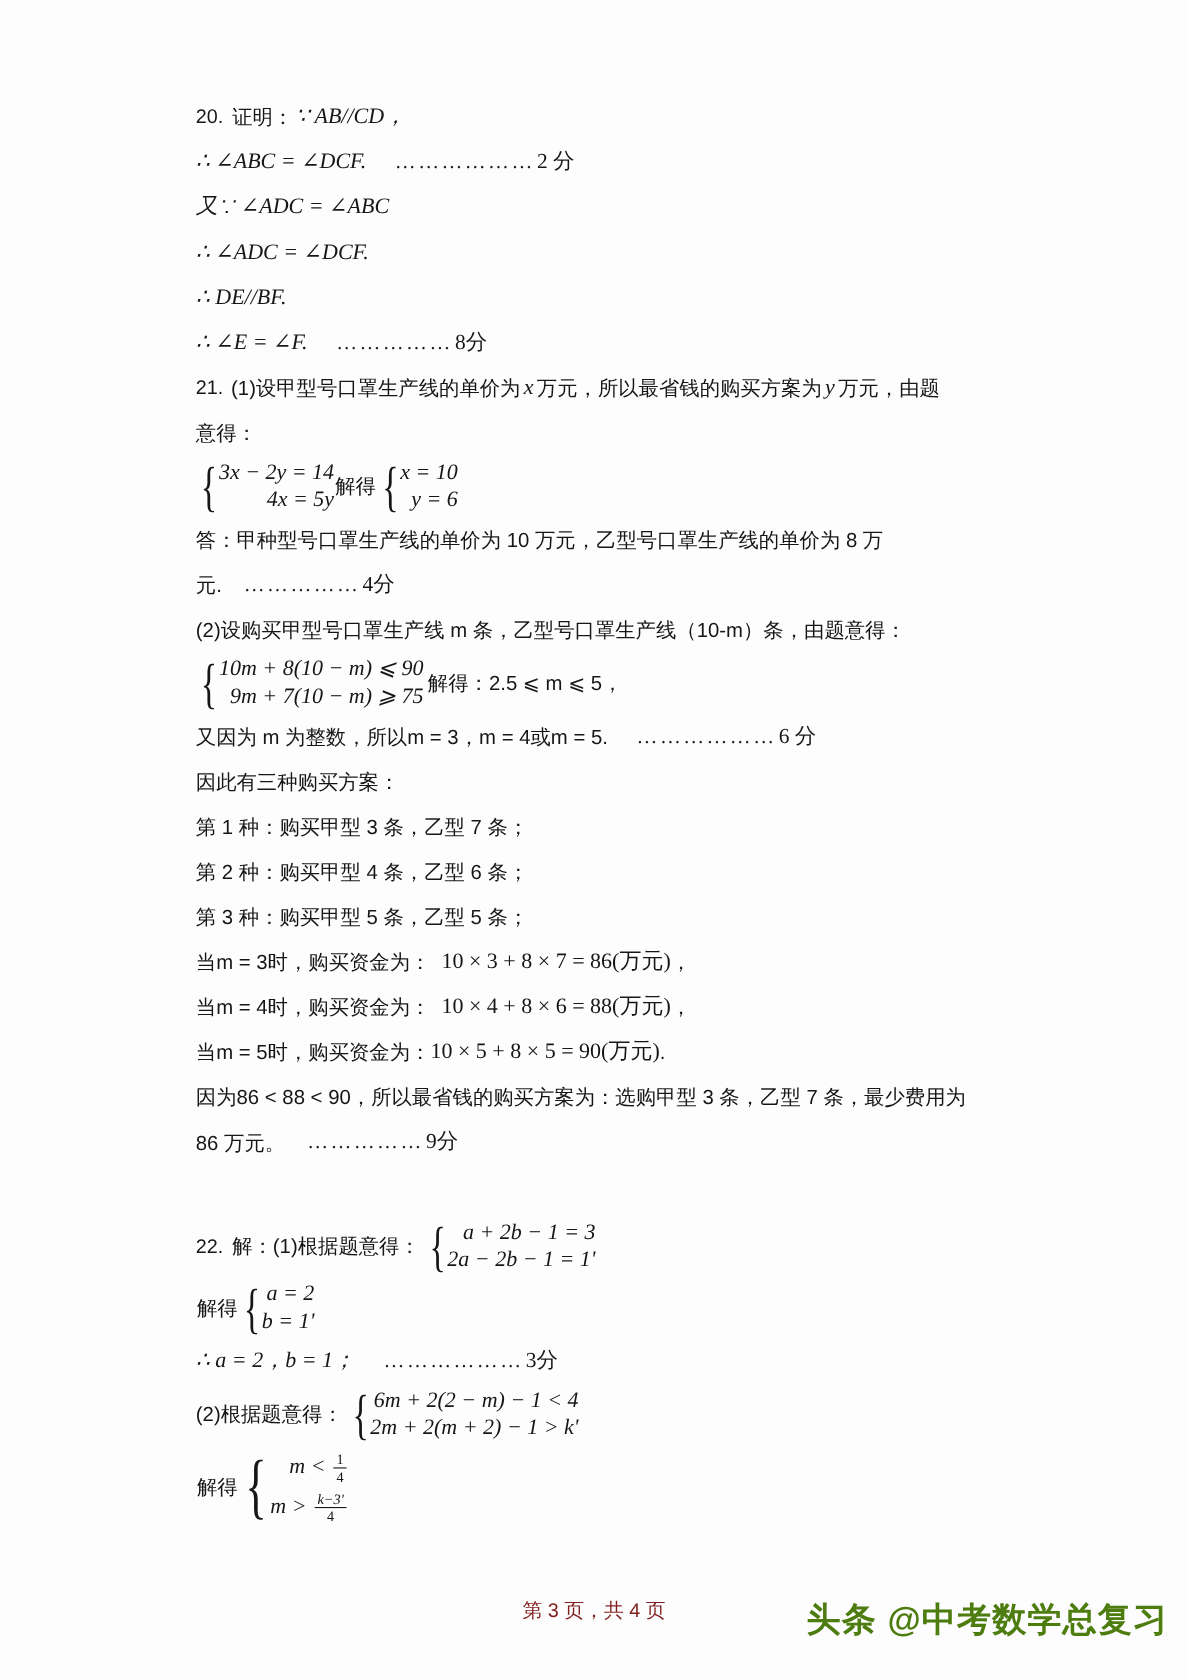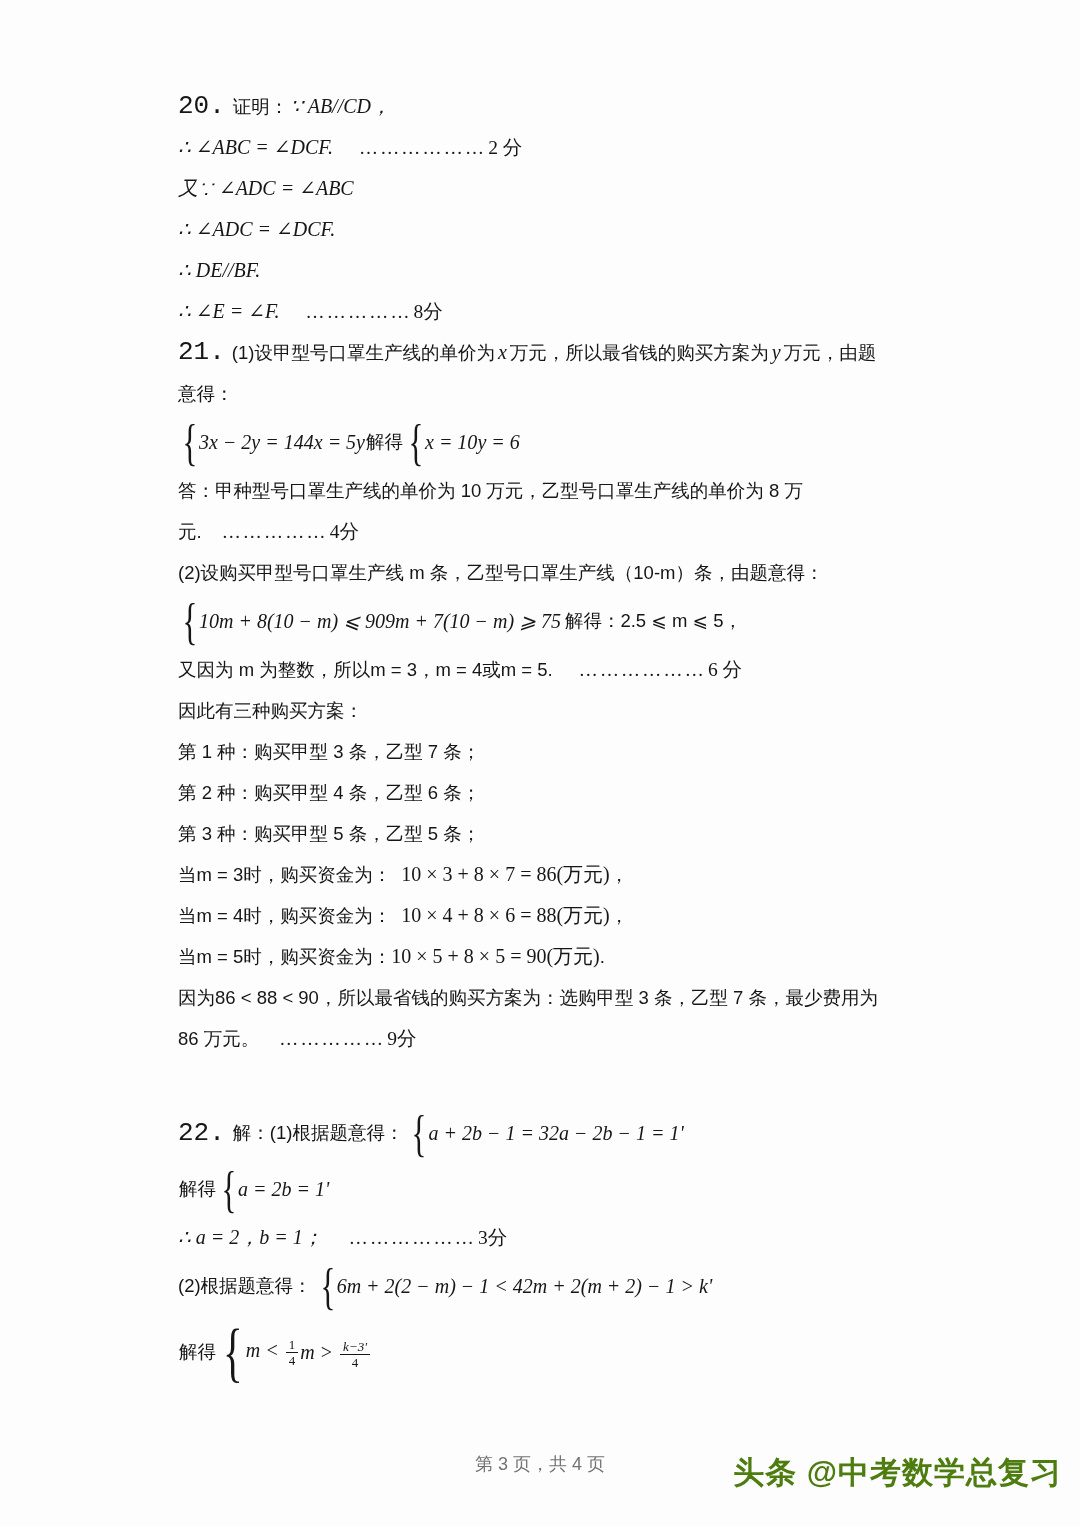--- a/index.html
+++ b/index.html
@@ -43,21 +43,21 @@
   .mi {
     font-family: "Liberation Serif", "DejaVu Serif", serif;
     font-style: italic;
     font-size: 20px;
   }
   .mn {
     font-family: "Liberation Serif", "DejaVu Serif", serif;
     font-style: normal;
     font-size: 20px;
   }
-  .num { font-family: Liberation Mono, monospace; font-size: 26px; }
+  .num { font-family: Liberation Sans, sans-serif; font-size: 18px; }
 
   .leader {
     letter-spacing: 2.2px;
     font-size: 19px;
     margin: 0 2px 0 26px;
     color: #1c1c1c;
   }
   .leader.short { margin-left: 20px; }
 
   .score { font-size: 19.5px; }
@@ -71,22 +71,23 @@
   }
   .sys .brace {
     font-size: 50px;
     font-family: "Liberation Serif", serif;
     line-height: 0.78;
     transform: scaleX(0.62);
     margin-right: -3px;
   }
   .sys .rows {
     display: inline-flex;
-    flex-direction: row;
+    flex-direction: column;
     justify-content: center;
+    align-items: flex-end;
   }
   .sys .rows > span {
     line-height: 25px;
     font-size: 20px;
     white-space: nowrap;
   }
 
   .mathline {
     min-height: 56px;
     line-height: 56px;
@@ -116,21 +117,21 @@
   .gap { height: 46px; }
 
   .footer {
     position: absolute;
     left: 0;
     right: 0;
     top: 1452px;
     text-align: center;
     font-family: "Liberation Sans", sans-serif;
     font-size: 18px;
-    color: #737373;
+    color: #7f1d1d;
   }
 
   .watermark {
     position: absolute;
     right: 18px;
     top: 1452px;
     font-family: "Liberation Sans", "DejaVu Sans", sans-serif;
     font-size: 31px;
     font-weight: bold;
     color: #4d7c0f;

